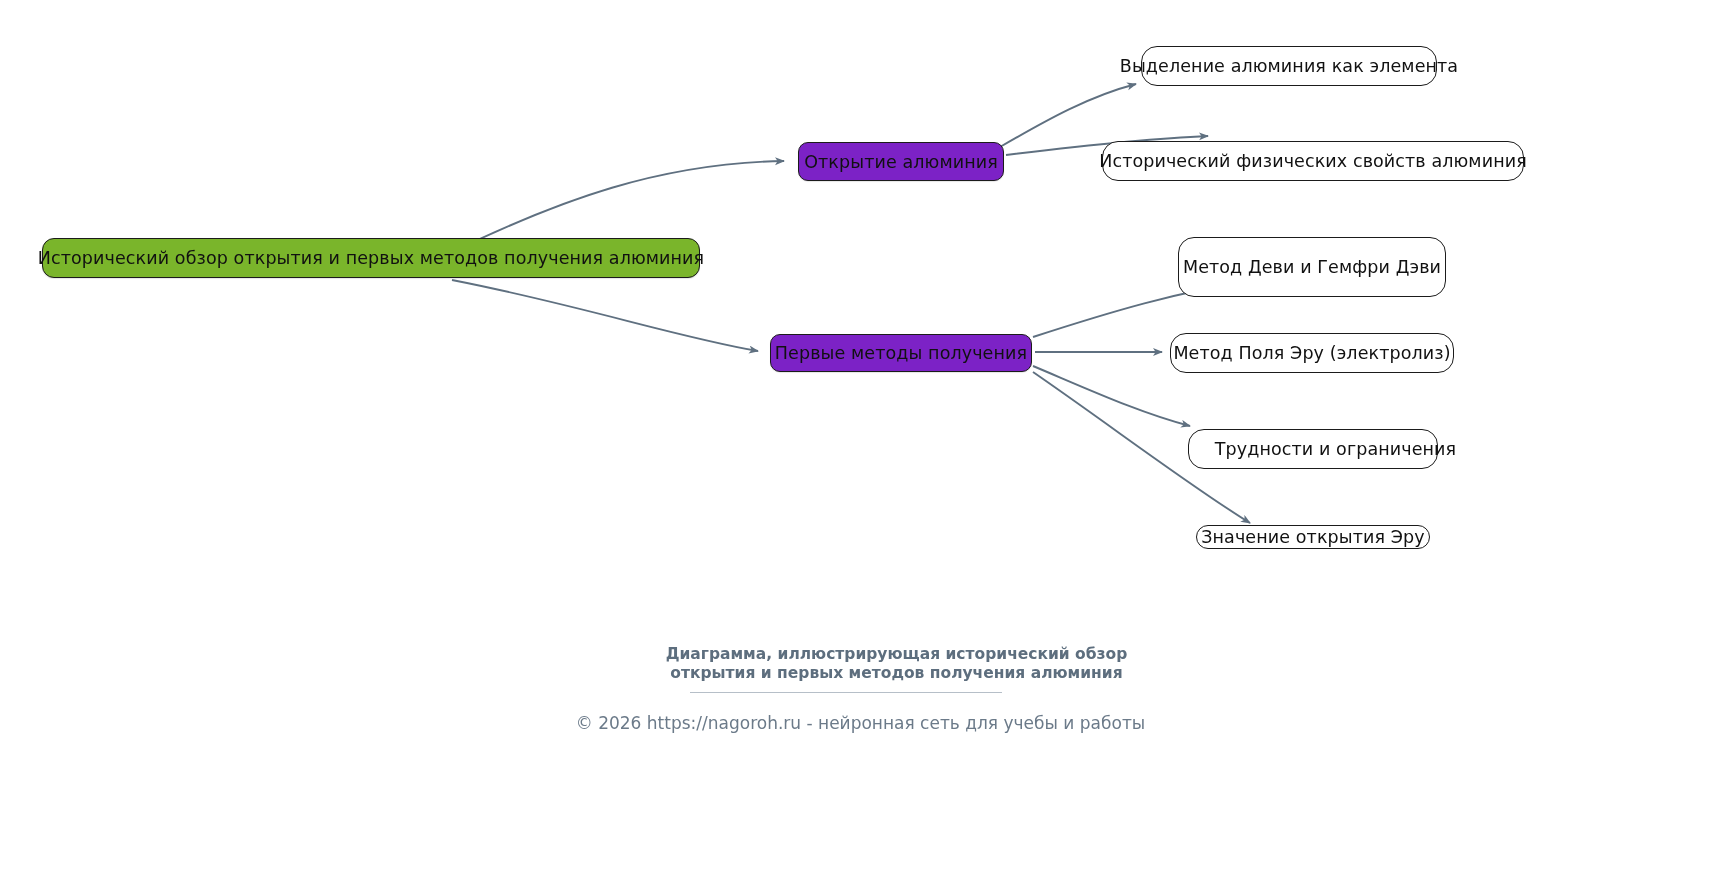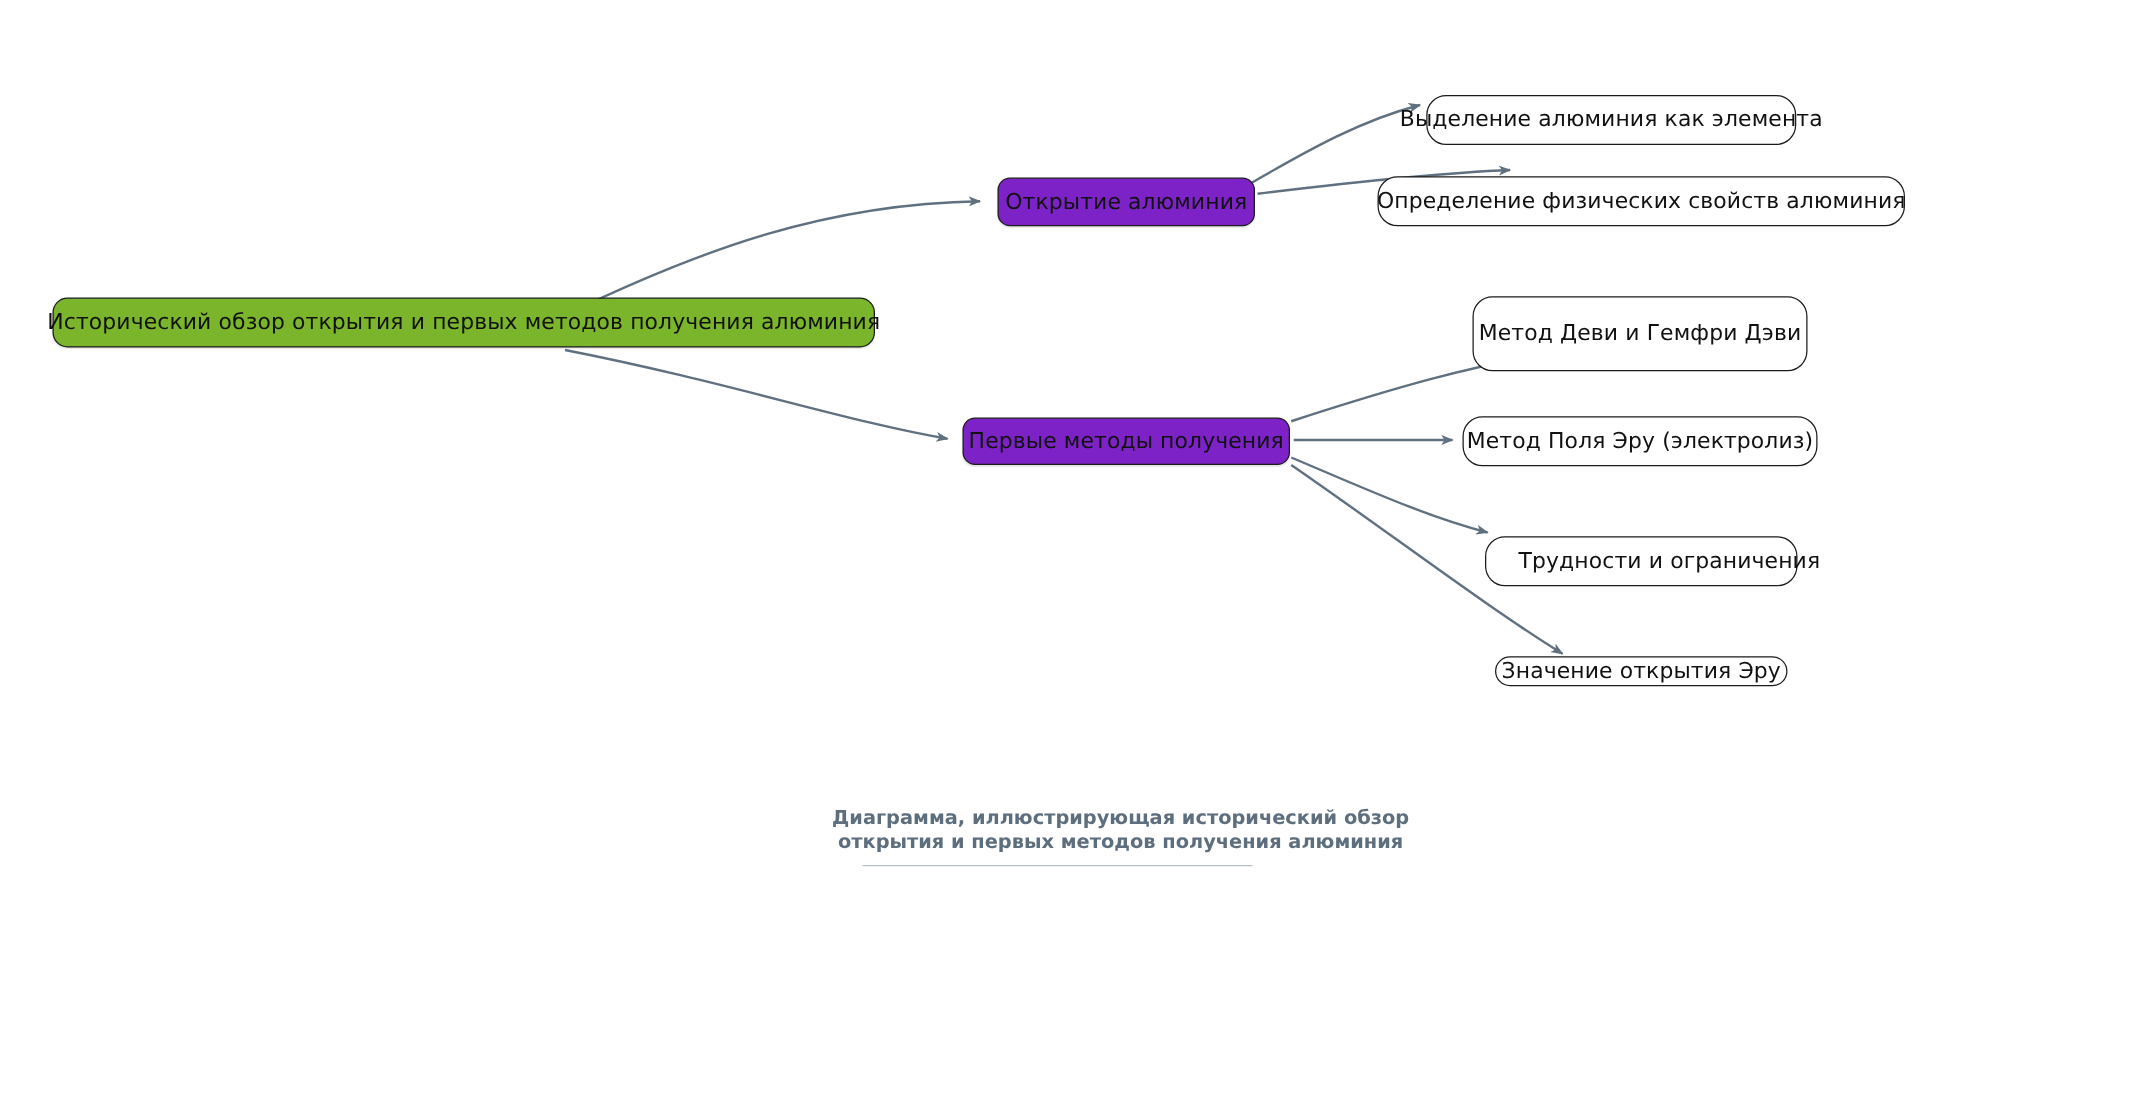--- a/index.html
+++ b/index.html
@@ -113,26 +113,26 @@
   </div>
 
   <div class="node node-branch" style="left:798px; top:142px; width:206px; height:39px;">
     <span>Открытие алюминия</span>
   </div>
 
   <div class="node node-branch" style="left:770px; top:334px; width:262px; height:38px;">
     <span>Первые методы получения</span>
   </div>
 
-  <div class="node node-leaf" style="left:1141px; top:46px; width:296px; height:40px;margin-top:30px;">
+  <div class="node node-leaf" style="left:1141px; top:46px; width:296px; height:40px;">
     <span>Выделение алюминия как элемента</span>
   </div>
 
   <div class="node node-leaf" style="left:1102px; top:141px; width:422px; height:40px;">
-    <span>Определение физических свойств алюминия</span>
+    <span>Исторический физических свойств алюминия</span>
   </div>
 
   <div class="node node-leaf" style="left:1178px; top:237px; width:268px; height:60px;">
     <span>Метод Деви и Гемфри Дэви</span>
   </div>
 
   <div class="node node-leaf" style="left:1170px; top:333px; width:284px; height:40px;">
     <span>Метод Поля Эру (электролиз)</span>
   </div>
 
@@ -144,14 +144,15 @@
     <span>Значение открытия Эру</span>
   </div>
 
   <div class="caption" style="top:645px;padding-left:36px;">
     <span class="caption-line">Диаграмма, иллюстрирующая исторический обзор</span>
     <span class="caption-line">открытия и первых методов получения алюминия</span>
   </div>
 
   <div class="divider" style="left:690px; top:692px; width:312px;"></div>
 
+  <div class="footer" style="top:713px;">© 2026 https://nagoroh.ru - нейронная сеть для учебы и работы</div>
 
 </div>
 
 </body></html>

